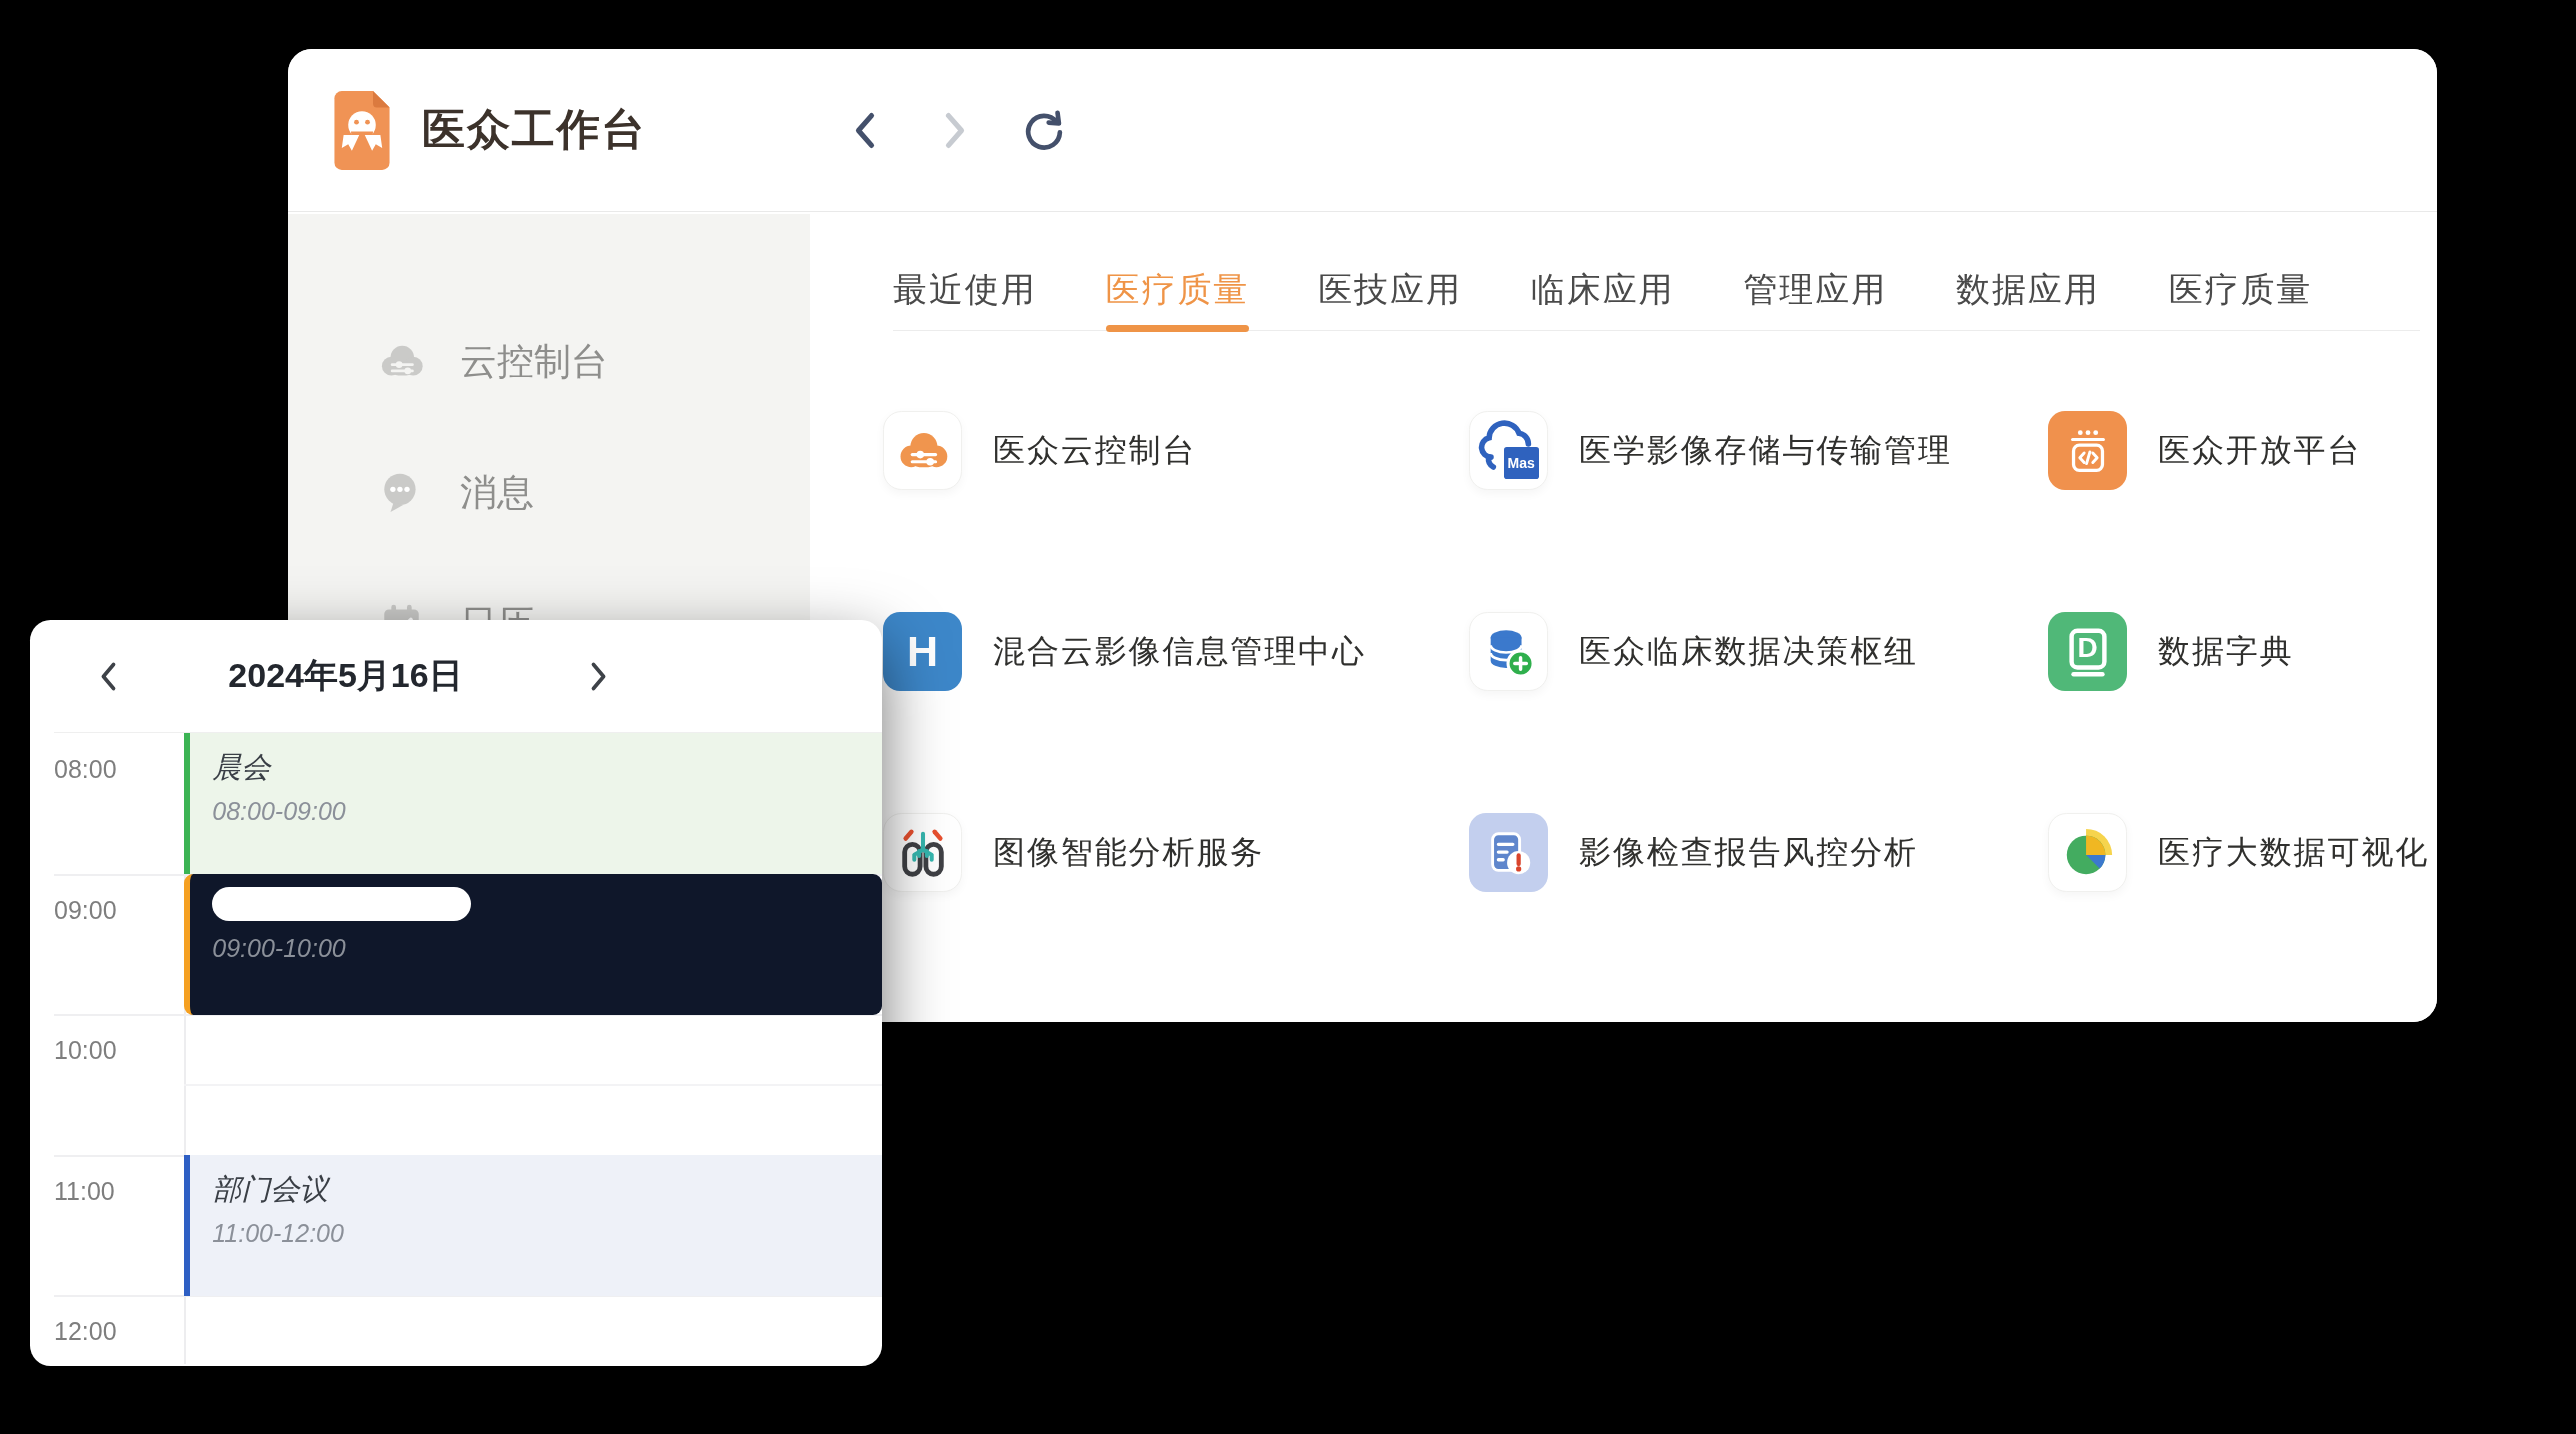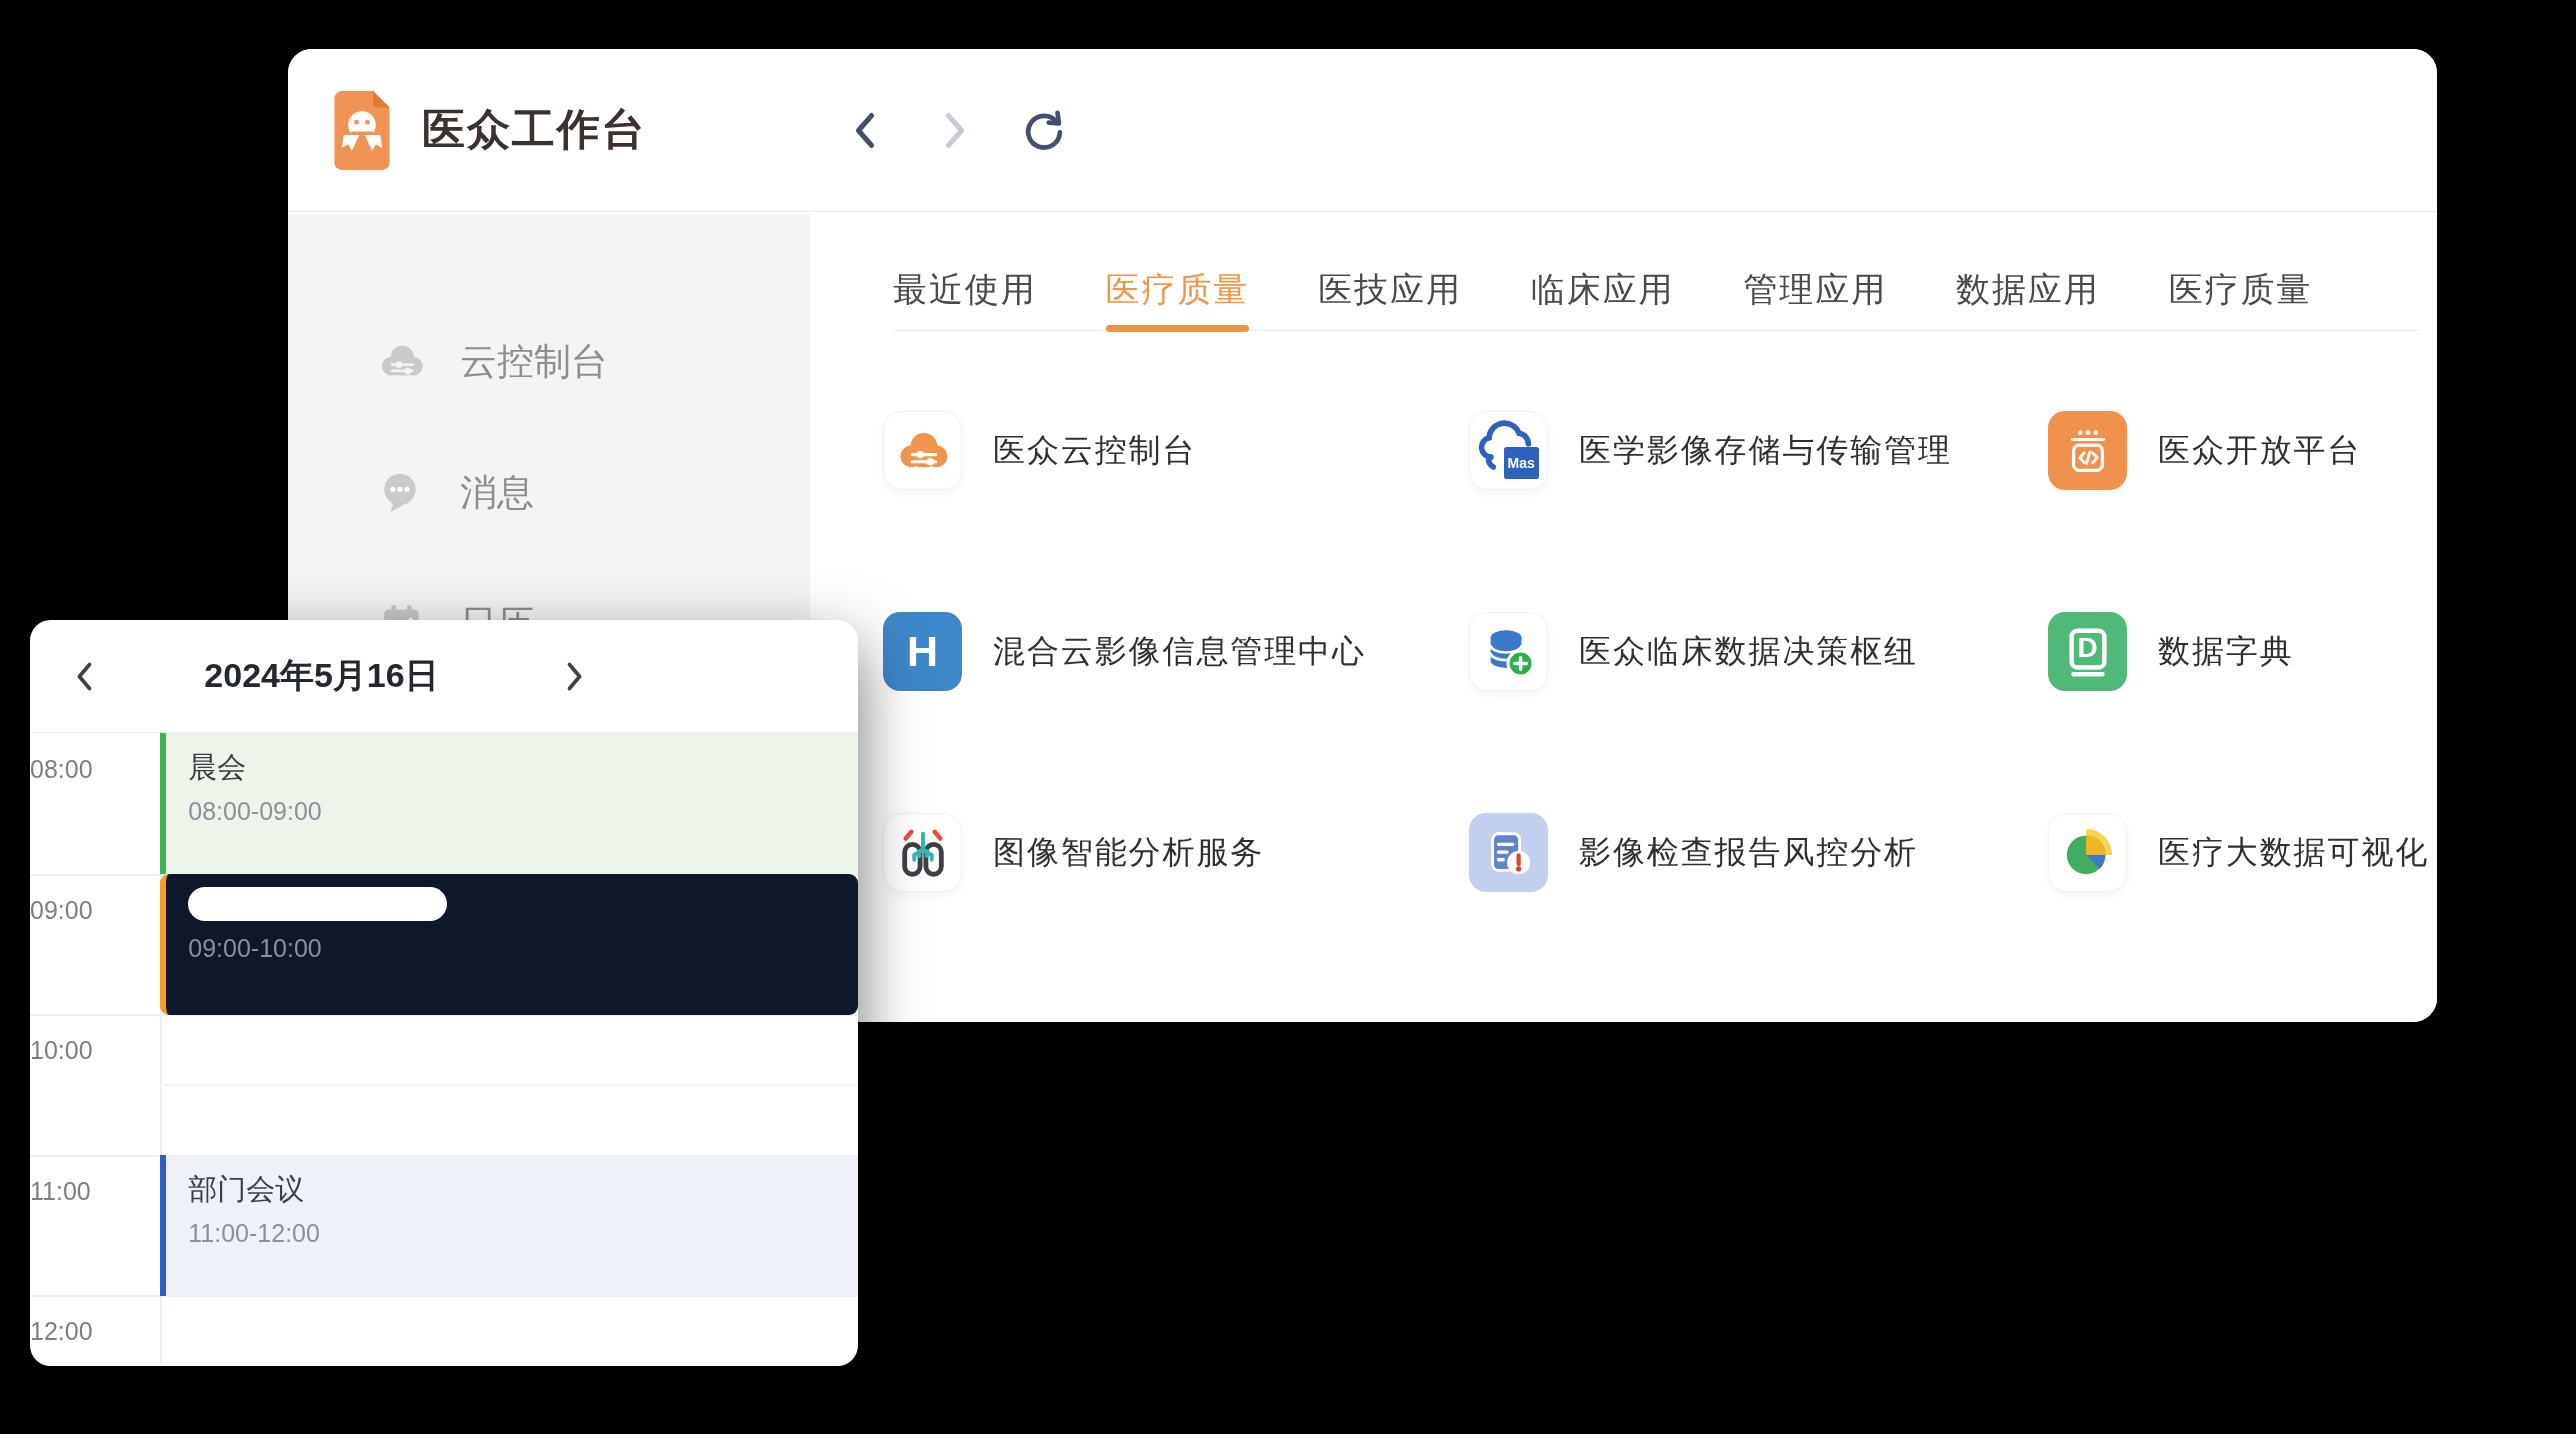--- a/index.html
+++ b/index.html
@@ -45,32 +45,32 @@
   .app-icon.solid-periwinkle{background:#C3CFEE;}
   .app-label{font-size:32px;color:#30302E;letter-spacing:1.9px;white-space:nowrap;}
   .glyph-h{font-size:43px;font-weight:700;color:#fff;}
   .mas-badge{position:absolute;right:8.4px;bottom:10.2px;width:35px;height:32px;background:#2F62BE;
     color:#fff;font-weight:700;font-size:14px;display:flex;align-items:center;justify-content:center;
     border-radius:2.8px;}
   .glyph-d{position:absolute;left:0;top:0;width:79px;height:71px;display:flex;align-items:center;
     justify-content:center;font-size:28px;font-weight:700;color:#fff;}
   
   .cal-panel{position:absolute;left:30px;top:620px;width:828px;height:746px;background:#fff;
-    border-radius:20.5px;overflow:hidden;z-index:10;box-shadow:0 24px 65px rgba(0,0,0,.55);}
+    border-radius:20.5px;overflow:hidden;z-index:10;box-shadow:0 24px 65px rgba(0,0,0,.55);padding-left:24px;}
   .cal-header{height:112px;border-bottom:1.9px solid #EFEFEF;display:flex;align-items:center;
     padding-left:35px;box-sizing:content-box;}
   .cal-chevron{width:37px;height:37px;display:flex;align-items:center;justify-content:center;cursor:pointer;}
   .cal-title{width:261px;margin:0 104px 0 89px;text-align:center;font-size:34px;font-weight:600;color:#23272E;}
   .cal-body{position:relative;height:631px;}
   .hline{position:absolute;left:0;right:0;height:1.9px;background:#EFEFF1;}
   .hline.half{left:130px;background:#F3F3F5;}
   .vline{position:absolute;left:130px;top:0;bottom:0;width:1.9px;background:#EDEDEF;}
   .time-label{position:absolute;left:0;width:105px;text-align:left;font-size:25px;color:#7E7E7E;}
   .cal-event{position:absolute;left:130px;right:0;height:141px;box-sizing:border-box;
-    border-left:6.5px solid;padding:15px 0 0 22.3px;cursor:pointer;}
+    border-left:6.5px solid;padding:15px 0 0 22.3px;cursor:pointer;font-style:italic;}
   .ev-green{top:0;background:#EDF5EA;border-left-color:#3CB454;}
   .ev-orange{top:141px;background:#0f172a;border-left-color:#F5A021;padding-top:13px;border-radius:9px;}
   .ev-blue{top:422px;background:#EEF1F8;border-left-color:#2E5FC4;}
   .ev-title{font-size:29px;font-weight:500;color:#3A3F46;}
   .ev-time{font-size:25px;color:#8B9099;margin-top:9.3px;}
   .ev-pill{width:259px;height:34px;border-radius:17px;background:#fff;}
   svg{display:block;}
 </style>
 </head>
 <body>

